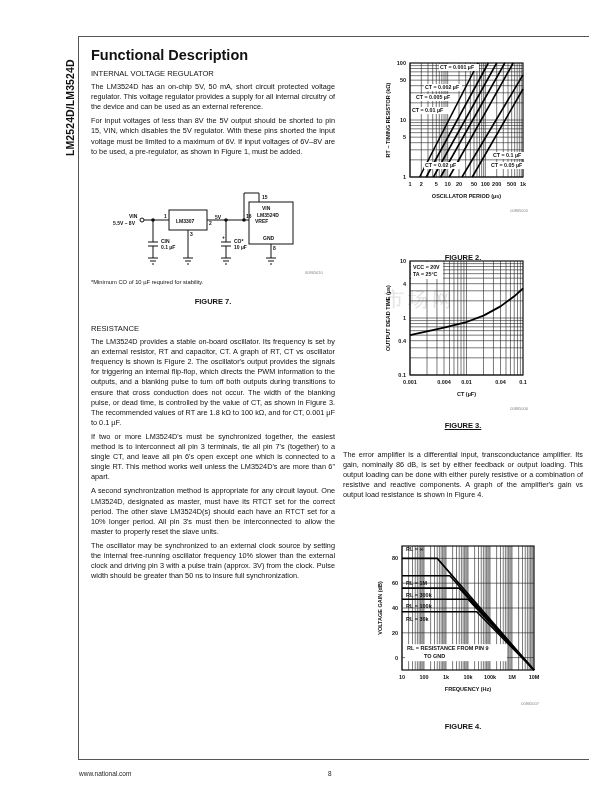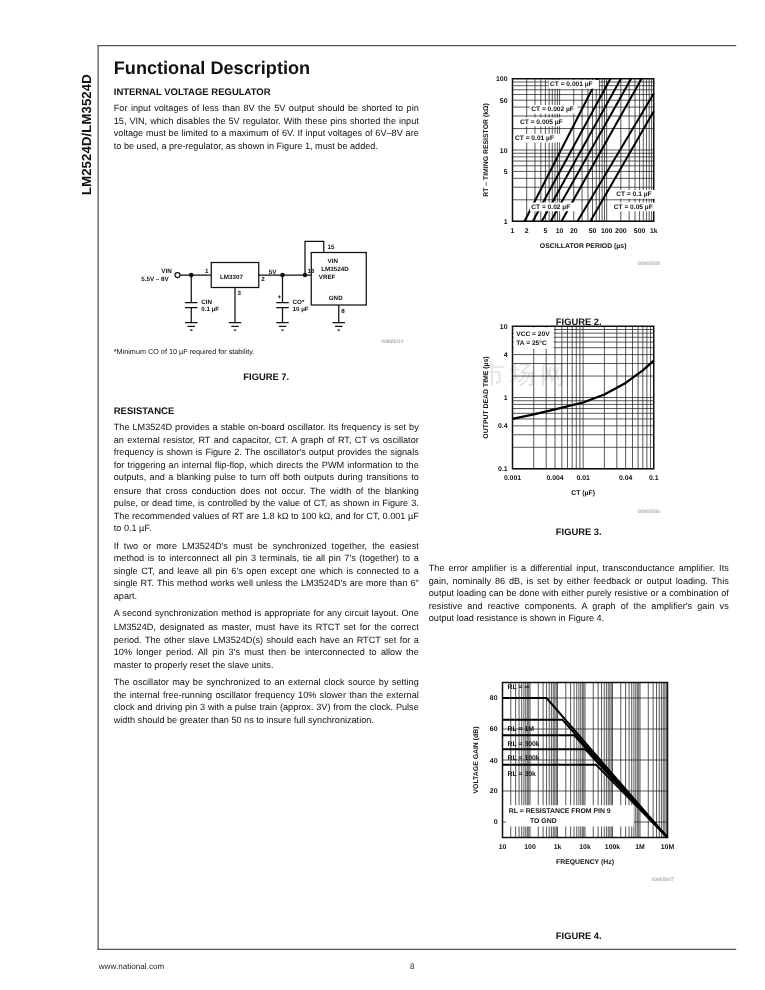--- a/index.html
+++ b/index.html
@@ -4,41 +4,42 @@
 <style>
   html,body{margin:0;padding:0;background:#fff;}
   body{width:612px;height:792px;position:relative;overflow:hidden;font-family:"Liberation Sans",sans-serif;color:#111;}
   .side-title{position:absolute;left:64px;top:36px;width:14px;height:120px;}
   .side-title span{position:absolute;left:0;top:120px;transform-origin:0 0;transform:rotate(-90deg);font-weight:bold;font-size:10.5px;white-space:nowrap;letter-spacing:0.1px;}
   .frame{position:absolute;left:78px;top:36px;width:510px;height:722px;border-left:1px solid #555;border-top:1px solid #555;border-bottom:1px solid #555;}
   .title{position:absolute;left:91px;top:47px;font-weight:bold;font-size:14.5px;}
   .col{position:absolute;font-size:7.3px;line-height:10.1px;text-align:justify;}
   .left{left:91px;width:244px;}
   .right{left:343px;width:240px;}
-  h3{margin:0 0 3px 0;font-size:7.6px;font-weight:bold;}
+  h3{margin:0 0 3px 0;font-size:7.6px;font-weight:normal;}
   p{margin:0 0 4px 0;}
   .fig-cap{position:absolute;font-weight:bold;font-size:7.5px;text-align:center;}
   .footer{position:absolute;top:770px;font-size:6.5px;color:#222;}
   .code{font-size:4px;fill:#888;}
   svg text{font-family:"Liberation Sans",sans-serif;}
   .watermark{position:absolute;left:384px;top:286px;font-size:20px;color:#e3e3e3;font-family:"DejaVu Serif",serif;letter-spacing:4px;}
 </style>
 </head>
 <body>
 
 <div class="side-title">
     <span>LM2524D/LM3524D</span>
   </div>
 <div class="frame"></div>
 <div class="title">Functional Description</div>
 
 <div class="watermark">市场网</div>
 
 <div class="col left" style="top:69px;">
   <h3>INTERNAL VOLTAGE REGULATOR</h3>
+  <p>The LM3524D has an on-chip 5V, 50 mA, short circuit protected voltage regulator. This voltage regulator provides a supply for all internal circuitry of the device and can be used as an external reference.</p>
   <p>For input voltages of less than 8V the 5V output should be shorted to pin 15, VIN, which disables the 5V regulator. With these pins shorted the input voltage must be limited to a maximum of 6V. If input voltages of 6V–8V are to be used, a pre-regulator, as shown in Figure 1, must be added.</p>
 </div>
 
 <svg style="position:absolute;left:91px;top:190px;" width="244" height="90" viewBox="0 0 244 90">
   <g stroke="#111" stroke-width="1" fill="none">
     <circle cx="51" cy="30" r="2"></circle>
     <line x1="53" y1="30" x2="78" y2="30"></line>
     <rect x="78" y="20" width="38" height="20"></rect>
     <line x1="116" y1="30" x2="158" y2="30"></line>
     <rect x="158" y="12" width="44" height="42"></rect>
@@ -245,21 +246,21 @@
     <text x="36" y="32.68258049430614" font-size="5.5" font-weight="bold" text-anchor="end" fill="#111">4</text>
     <text x="36" y="10" font-size="5.5" font-weight="bold" text-anchor="end" fill="#111">10</text>
     <text x="96.5" y="143" font-size="5.5" font-weight="bold" text-anchor="middle" fill="#111">CT (µF)</text>
     <text x="0" y="0" font-size="5.5" font-weight="bold" text-anchor="middle" fill="#111" transform="translate(20,65) rotate(-90)">OUTPUT DEAD TIME (µs)</text>
     <polyline points="40,82.15870975284693 57.00819475501494,78.48460436691258 74.01638951002988,74.54699197574453 96.5,69.02312123428531 113.50819475501494,62.640616945981165 130.51638951002988,53.36516098861229 144.2480392608055,43.327959222438466 153,35.44470542696041" fill="none" stroke="#000" stroke-width="1.8" stroke-linejoin="round"></polyline>
     <rect x="41" y="9" width="32" height="17" fill="#fff"></rect>
     <text x="43" y="16" font-size="5.3" font-weight="bold" fill="#111">VCC = 20V</text>
     <text x="43" y="23" font-size="5.3" font-weight="bold" fill="#111">TA = 25°C</text>
     <text x="158" y="157" font-size="4" text-anchor="end" fill="#888">00865006</text>
   </svg>
-<div class="fig-cap" style="left:343px;width:240px;top:421px;">FIGURE 3.</div>
+<div class="fig-cap" style="left:343px;width:240px;top:421px;text-decoration:underline;">FIGURE 3.</div>
 
 <div class="col right" style="top:450px;">
   <p>The error amplifier is a differential input, transconductance amplifier. Its gain, nominally 86 dB, is set by either feedback or output loading. This output loading can be done with either purely resistive or a combination of resistive and reactive components. A graph of the amplifier's gain vs output load resistance is shown in Figure 4.</p>
 </div>
 
 <svg id="fig4" style="position:absolute;left:370px;top:540px;" width="200" height="175">
     <line x1="32" x2="32" y1="6" y2="130" stroke="#222" stroke-width="0.6"></line>
     <line x1="38.62265990460759" x2="38.62265990460759" y1="6" y2="130" stroke="#222" stroke-width="0.6"></line>
     <line x1="42.49666760383257" x2="42.49666760383257" y1="6" y2="130" stroke="#222" stroke-width="0.6"></line>
     <line x1="45.245319809215175" x2="45.245319809215175" y1="6" y2="130" stroke="#222" stroke-width="0.6"></line>
@@ -341,16 +342,16 @@
     <text x="36" y="11" font-size="5.5" font-weight="bold" fill="#111">RL = ∞</text>
     <text x="36" y="44.760000000000005" font-size="5.5" font-weight="bold" fill="#111">RL = 1M</text>
     <text x="36" y="57.16" font-size="5.5" font-weight="bold" fill="#111">RL = 300k</text>
     <text x="36" y="68.32000000000001" font-size="5.5" font-weight="bold" fill="#111">RL = 100k</text>
     <text x="36" y="80.72" font-size="5.5" font-weight="bold" fill="#111">RL = 30k</text>
     <rect x="35" y="104.16" width="102" height="17" fill="#fff"></rect>
     <text x="37" y="110.16" font-size="5.5" font-weight="bold" fill="#111">RL = RESISTANCE FROM PIN 9</text>
     <text x="54" y="118.16" font-size="5.5" font-weight="bold" fill="#111">TO GND</text>
     <text x="169" y="165" font-size="4" text-anchor="end" fill="#888">00865007</text>
   </svg>
-<div class="fig-cap" style="left:343px;width:240px;top:744px;">FIGURE 4.</div>
+<div class="fig-cap" style="left:343px;width:240px;top:722px;">FIGURE 4.</div>
 
 <div class="footer" style="left:79px;">www.national.com</div>
 <div class="footer" style="left:328px;">8</div>
 
 </body></html>

